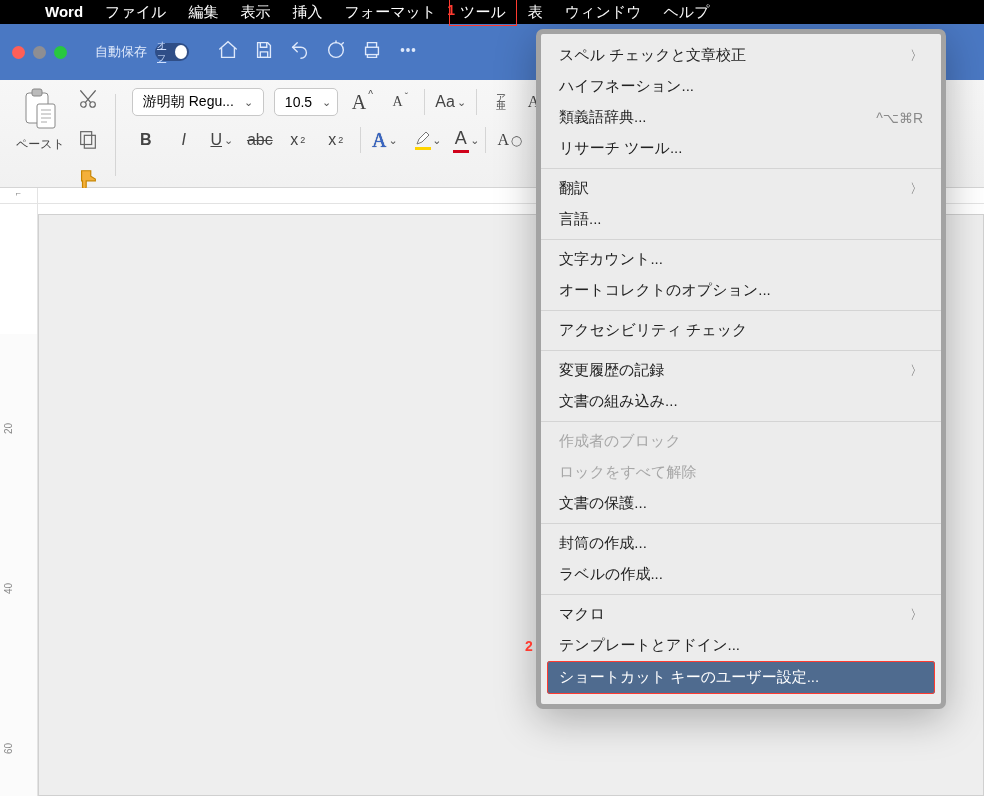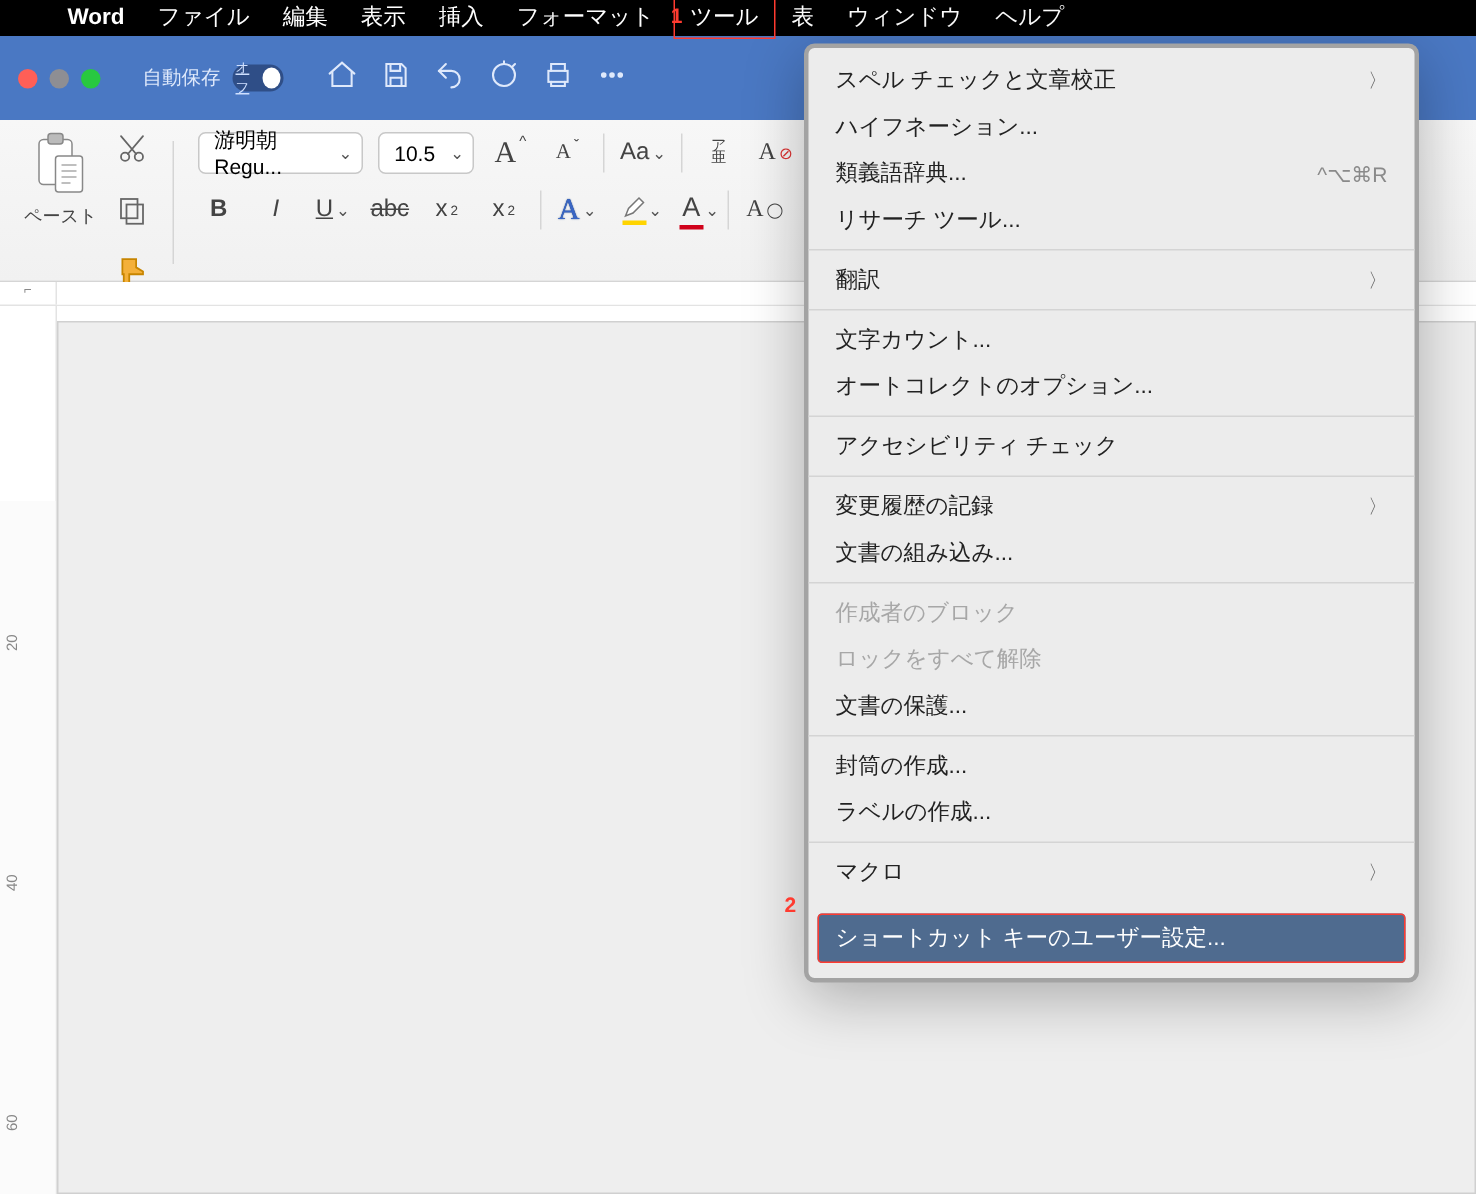--- a/index.html
+++ b/index.html
@@ -28,21 +28,21 @@
 
   
   .ribbon { background: linear-gradient(#f7f7f7,#f1f1f1); border-bottom:1px solid #d5d5d5; height:108px; display:flex; padding:8px 16px 6px; gap:16px; position:relative;}
   .ribbon .group { display:flex; flex-direction:column; gap:10px; }
   .ribbon .divider { width:1px; background:#d5d5d5; height:82px; align-self:center;}
   .paste-box { display:flex; flex-direction:column; align-items:center; gap:6px; font-size:12px; color:#444;}
   .clip-side { display:flex; flex-direction:column; gap:14px; align-items:center;}
   .ribicon svg{ width:22px;height:22px;stroke:#666;fill:none;stroke-width:1.3;stroke-linecap:round;}
   .fontrow{display:flex;gap:10px;align-items:center;}
   .selectbox{background:#fff;border:1px solid #c8c8c8;border-radius:5px;height:28px;display:inline-flex;align-items:center;padding:0 6px 0 10px;font-size:14px;gap:10px;}
-  .selectbox.wide{width:110px;justify-content:flex-start;}
+  .selectbox.wide{width:132px;justify-content:flex-start;}
   .chev{font-size:11px;color:#555;}
   .fbtn{height:28px;min-width:28px;display:inline-flex;align-items:center;justify-content:center;font-size:16px;color:#444;gap:2px;font-family:"Times New Roman",serif;}
   .fbtn.serif{font-family:"Times New Roman",serif;}
   .fbtn sup,.fbtn sub{font-size:9px;}
   .ruben{font-size:10px;line-height:8px;display:inline-flex;flex-direction:column;align-items:center;}
   .Afill{font-family:"Times New Roman",serif;font-size:20px;background:linear-gradient(#3a66c4,#3a66c4);-webkit-background-clip:text;color:#3a66c4;text-shadow:0 0 1px #1a3f7a;}
   .underline-bar{height:3px;width:16px;background:#ffd400;display:inline-block;}
   .highlight-bar{background:#ffd400;}
   .pencil{width:16px;height:16px;}
   .rowline{display:flex;gap:10px;align-items:center;}
@@ -51,21 +51,21 @@
   .workarea{position:relative;height:calc(800px - 28px - 56px - 108px);background:#fff;}
   .ruler-h{height:16px;border-bottom:1px solid #e3e3e3;background:#fff;display:flex;}
   .ruler-h .gutter{width:38px;border-right:1px solid #e3e3e3;text-align:center;font-size:9px;color:#888;}
   .ruler-h .track{flex:1;background:#fff;position:relative;}
   .ruler-v{position:absolute;top:16px;left:0;width:38px;bottom:0;border-right:1px solid #e3e3e3;background:#fff;}
   .ruler-v::before{content:"";position:absolute;left:0;right:0;top:130px;bottom:0;background:#fbfbfb;}
   .vnum{position:absolute;left:3px;font-size:10px;color:#888;transform:rotate(-90deg);transform-origin:left top;}
   .docpage{position:absolute;left:38px;top:26px;right:0;bottom:0;background:#eeeeee;border:1px solid #d0d0d0;}
 
   
-  .menu{position:absolute;left:536px;top:29px;width:410px;background:#ececec;border:3px solid #a3a3a3;border-radius:7px;box-shadow:0 10px 40px rgba(0,0,0,.28);padding:6px 0 10px;font-size:15px;color:#222;}
+  .menu{position:absolute;left:536px;top:29px;width:410px;background:#ececec;border:5px solid #a3a3a3;border-radius:7px;box-shadow:0 10px 40px rgba(0,0,0,.28);padding:6px 0 10px;font-size:15px;color:#222;}
   .menu .mi{display:flex;align-items:center;justify-content:space-between;padding:6px 18px;cursor:default;}
   .menu .mi .lbl{white-space:nowrap;}
   .menu .mi .shc{font-size:14px;color:#8a8a8a;}
   .menu .mi .arw{color:#666;font-size:13px;}
   .menu .mi.disabled{color:#a7a7a7;}
   .menu .mi.sel{background:#4f6b8f;color:#fff;outline:1.5px solid #ff3b30;outline-offset:-1px;margin:0 6px;border-radius:3px;padding:7px 12px;}
   .menu hr{border:none;border-top:1px solid #d4d4d4;margin:4px 0;}
   .callout2{color:#ff3b30;font-weight:700;position:absolute;left:-16px;font-size:14px;}
   .menu .mi.sel-wrap{position:relative;}
 </style>
@@ -257,20 +257,23 @@
       <span class="shc">^⌥⌘R</span>
     </div>
     <div class="mi">
       <span class="lbl">リサーチ ツール...</span>
     </div>
     <hr>
     <div class="mi">
       <span class="lbl">翻訳</span>
       <span class="arw">〉</span>
     </div>
+    <div class="mi">
+      <span class="lbl">言語...</span>
+    </div>
     <hr>
     <div class="mi">
       <span class="lbl">文字カウント...</span>
     </div>
     <div class="mi">
       <span class="lbl">オートコレクトのオプション...</span>
     </div>
     <hr>
     <div class="mi">
       <span class="lbl">アクセシビリティ チェック</span>
@@ -300,17 +303,18 @@
     <div class="mi">
       <span class="lbl">ラベルの作成...</span>
     </div>
     <hr>
     <div class="mi">
       <span class="lbl">マクロ</span>
       <span class="arw">〉</span>
     </div>
     <div class="mi sel-wrap">
       <span class="callout2">2</span>
+      <span class="lbl">テンプレートとアドイン...</span>
     </div>
     <div class="mi sel">
       <span class="lbl">ショートカット キーのユーザー設定...</span>
     </div>
   </div>
 
 </body></html>

